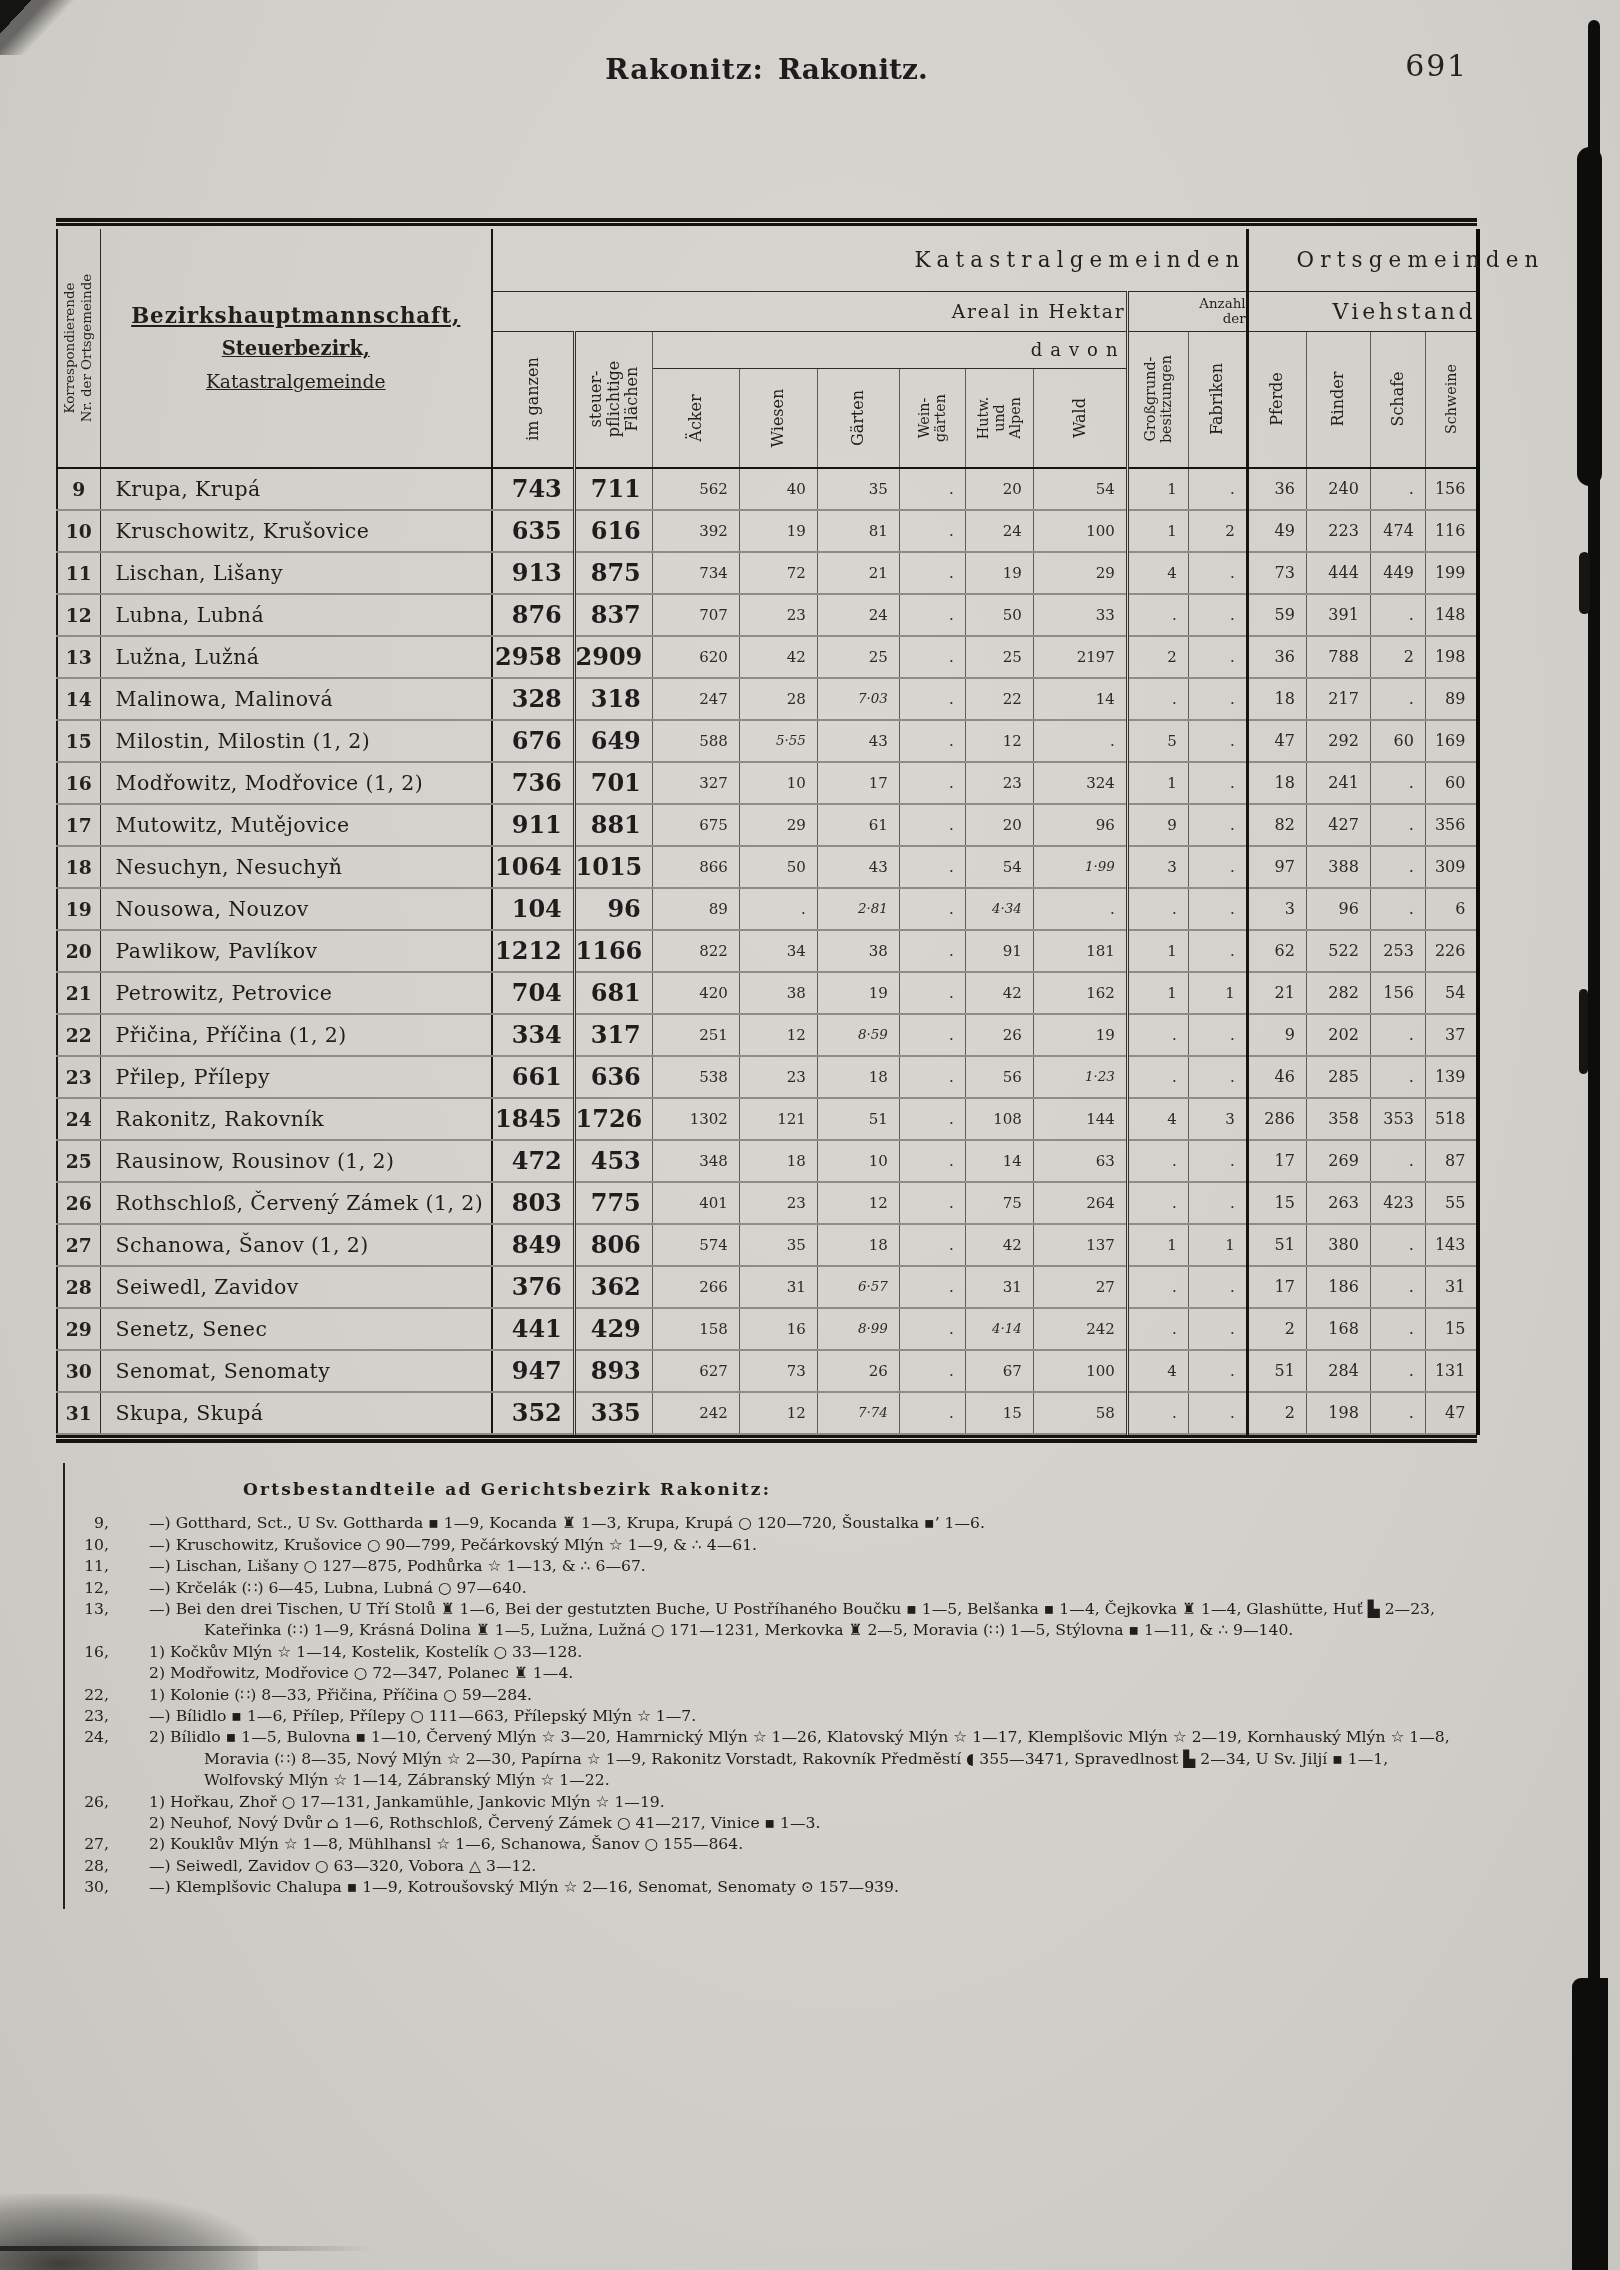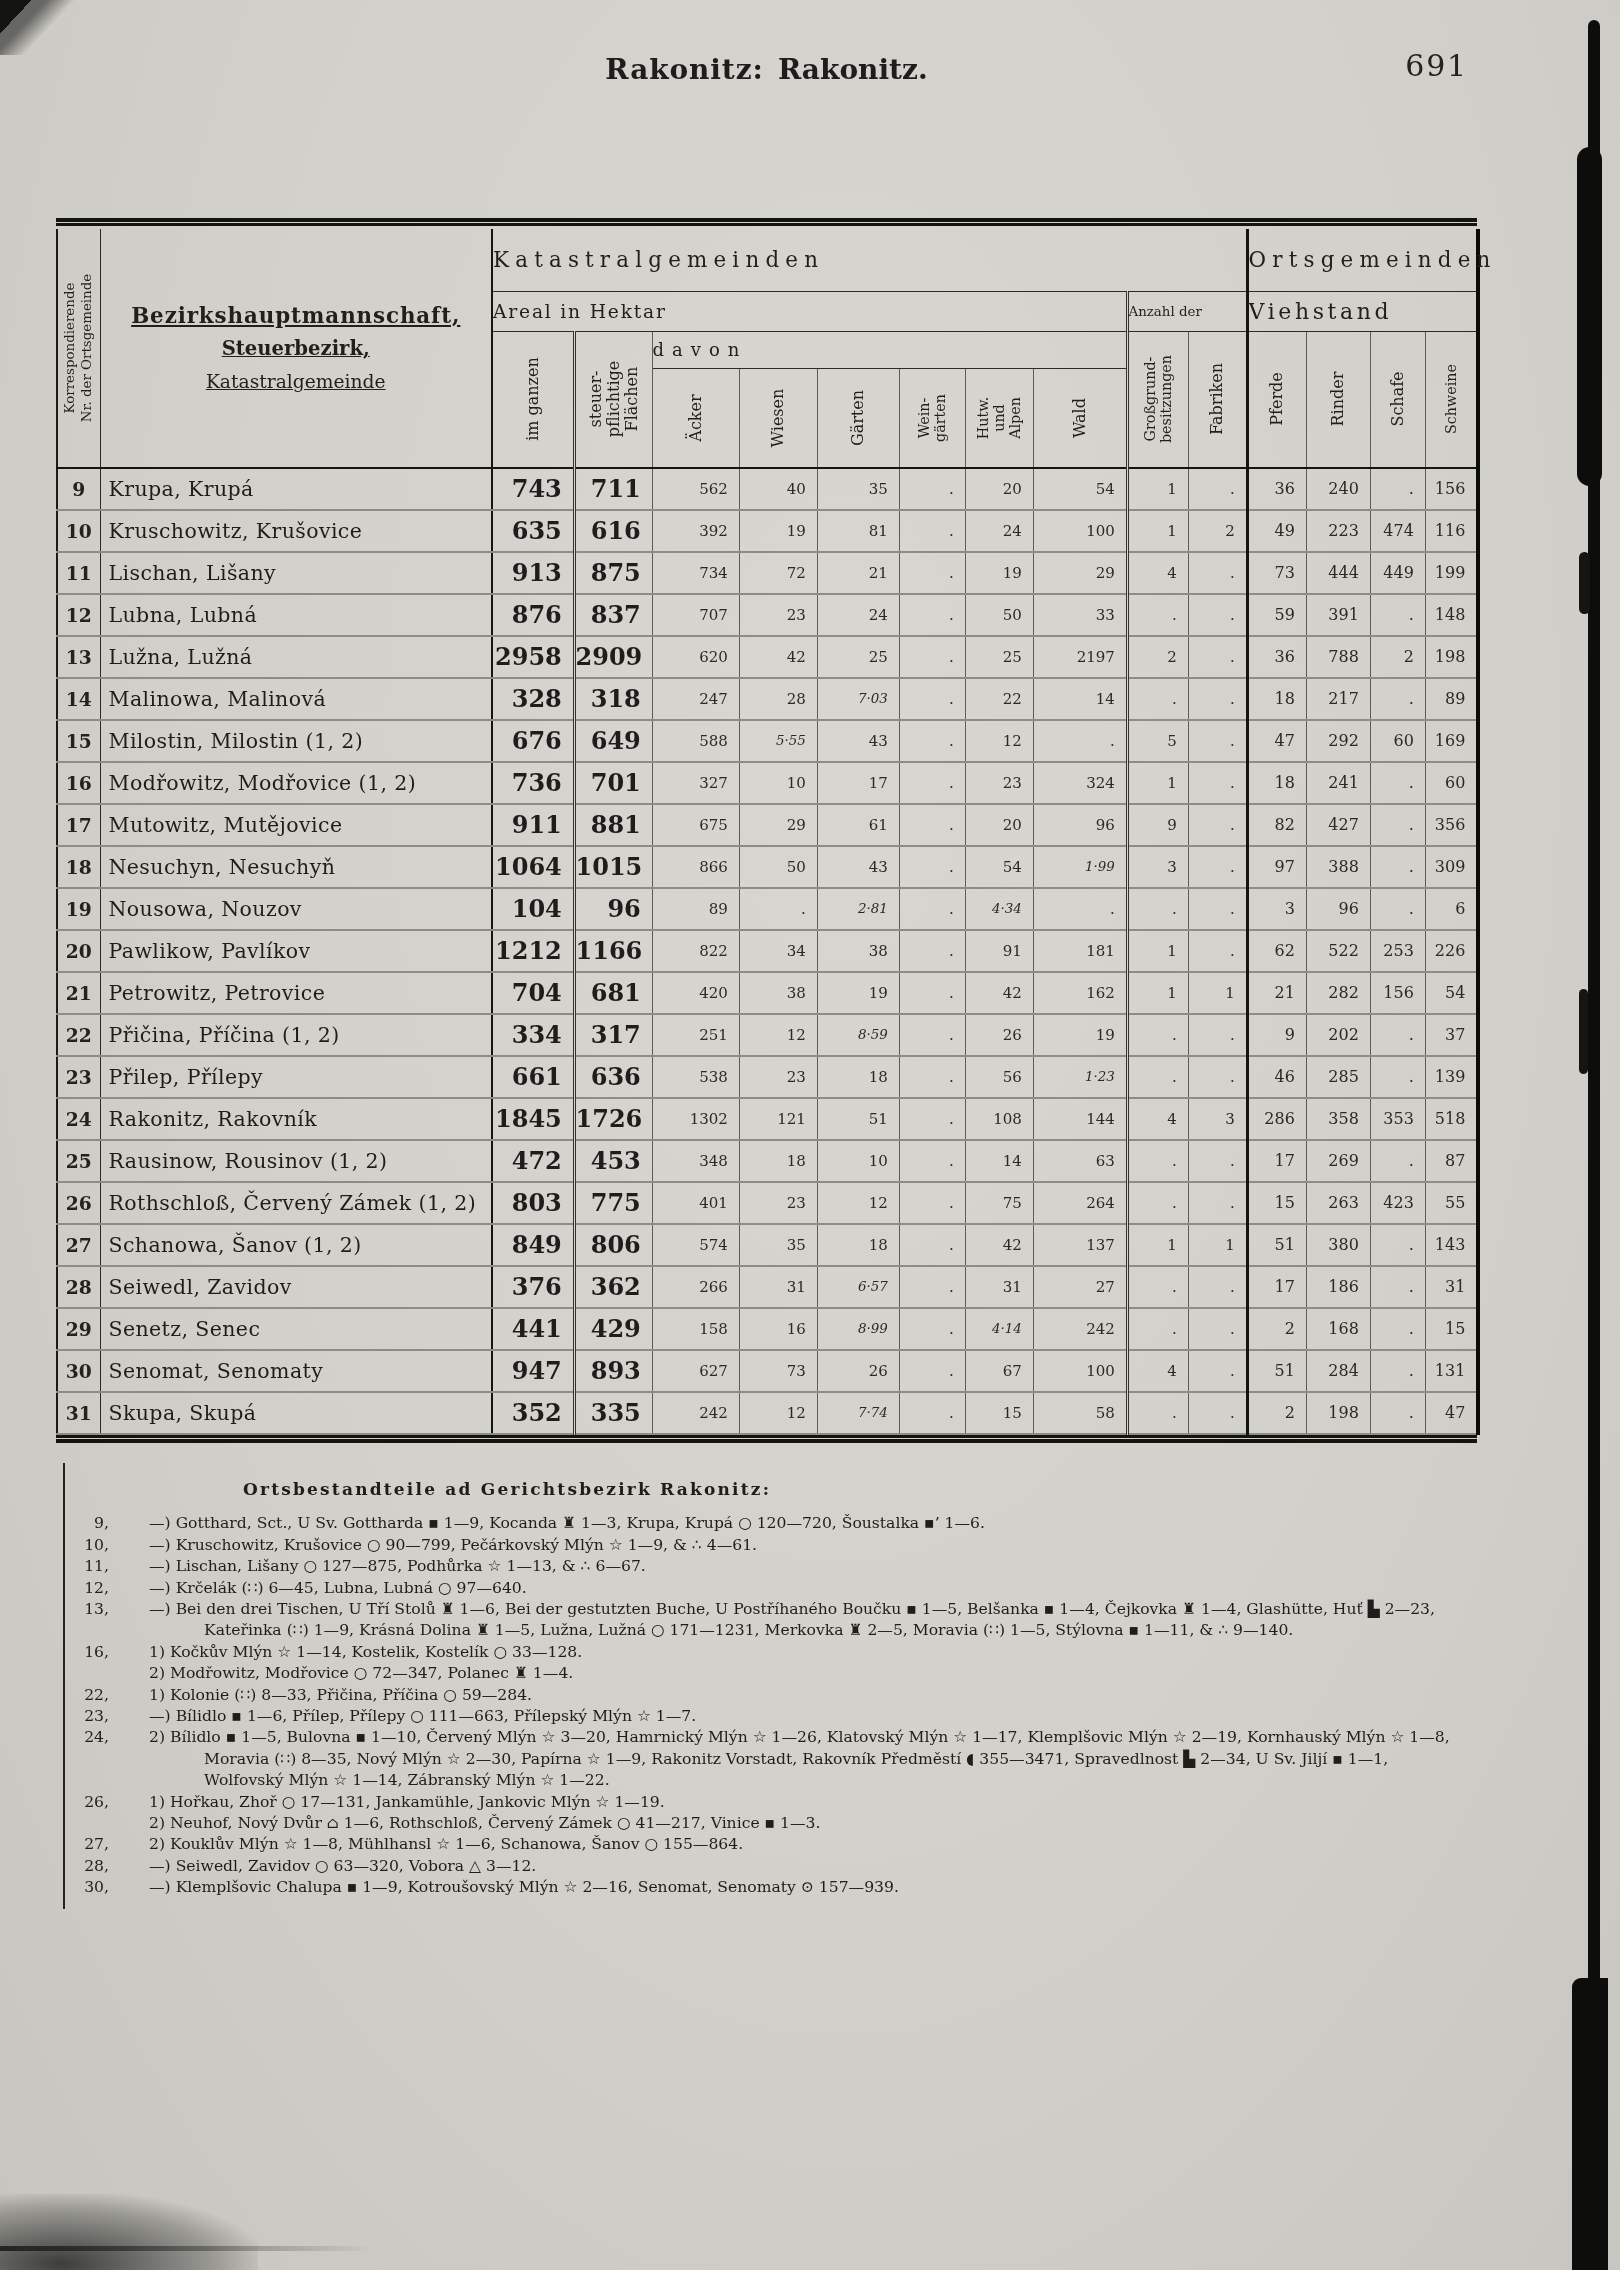--- a/index.html
+++ b/index.html
@@ -37,21 +37,21 @@
   .rule-bottom{height:8px;background:linear-gradient(#131311 0 2.7px,rgba(0,0,0,0) 2.7px 4.5px,#131311 4.5px 8px);}
   table{border-collapse:collapse;table-layout:fixed;width:1421px;margin-top:2.7px;
     border-left:2.7px solid #1b1a18;border-right:4.5px solid #0b0b0a;}
   th,td{padding:0;vertical-align:middle;font-weight:normal;}
   thead th{color:#201f1c;}
   .r1 th{height:62px;}
   .r2 th{height:39px;}
   .r3 th.sub{height:36px;}
   .r4 th{height:98px;}
   .grp{font-size:21.4px;letter-spacing:6.2px;border-bottom:1.8px solid #2c2b28;}
-  .sub{text-align:left;}
+  .sub{text-align:right;padding-left:48px;}
   .areal{font-size:18.7px;letter-spacing:1.8px;border-bottom:1.8px solid #2c2b28;}
   .davon{font-size:18px;letter-spacing:8px;border-bottom:1.8px solid #2c2b28;}
   .anzahl{font-size:13.4px;border-bottom:1.8px solid #2c2b28;}
   .vieh{font-size:22px;letter-spacing:3.6px;border-bottom:1.8px solid #2c2b28;}
   .namehead{padding:5.3px 7.1px;text-align:center;text-decoration:underline;}
   .nh1{font-size:21.4px;font-weight:bold;letter-spacing:0.9px;}
   .nh2{font-size:19.6px;font-weight:bold;margin-top:9px;}
   .nh3{font-size:18.7px;margin-top:10.7px;}
   .vcell{position:relative;}
   .rot{position:absolute;left:50%;top:50%;transform:translate(-50%,-50%) rotate(-90deg);
@@ -74,21 +74,21 @@
   tbody td:nth-child(2){border-right:2.7px solid #141412;}
   tbody td:nth-child(3){border-right:3.6px double #33322f;}
   tbody td:nth-child(4),tbody td:nth-child(5),tbody td:nth-child(6),
   tbody td:nth-child(7),tbody td:nth-child(8),tbody td:nth-child(9),
   tbody td:nth-child(11),tbody td:nth-child(13),tbody td:nth-child(14),
   tbody td:nth-child(15){border-right:0.9px solid #5d5c56;}
   tbody td:nth-child(10){border-right:3.6px double #33322f;}
   tbody td:nth-child(12){border-right:3.6px solid #141412;}
 
   .c-nr{font-weight:bold;font-size:18.7px;text-align:center;color:#23221f;}
-  .c-name{font-size:20.5px;padding-left:8px;letter-spacing:0.4px;white-space:nowrap;}
+  .c-name{font-size:20.5px;padding-left:15px;letter-spacing:0.4px;white-space:nowrap;}
   .c-num{font-size:15px;text-align:right;padding-right:10.7px;color:#2a2926;}
   tbody td:nth-child(3),tbody td:nth-child(4){font-size:24px;color:#1e1d1b;font-weight:bold;}
   tbody td:nth-child(13),tbody td:nth-child(14),tbody td:nth-child(15),tbody td:nth-child(16){font-size:16px;}
   .dec{font-style:italic;font-size:13.4px !important;}
 
   
   .footnotes{position:absolute;left:56px;top:1479px;width:1399px;
     font-family:"DejaVu Serif","DejaVu Sans","Liberation Serif",serif;}
   .fn-rule{position:absolute;left:7.1px;top:-16px;width:1.8px;height:446px;background:#23221f;}
   .fn-title{margin:0 0 14.3px 187px;font-size:17px;font-weight:bold;letter-spacing:2.2px;}

